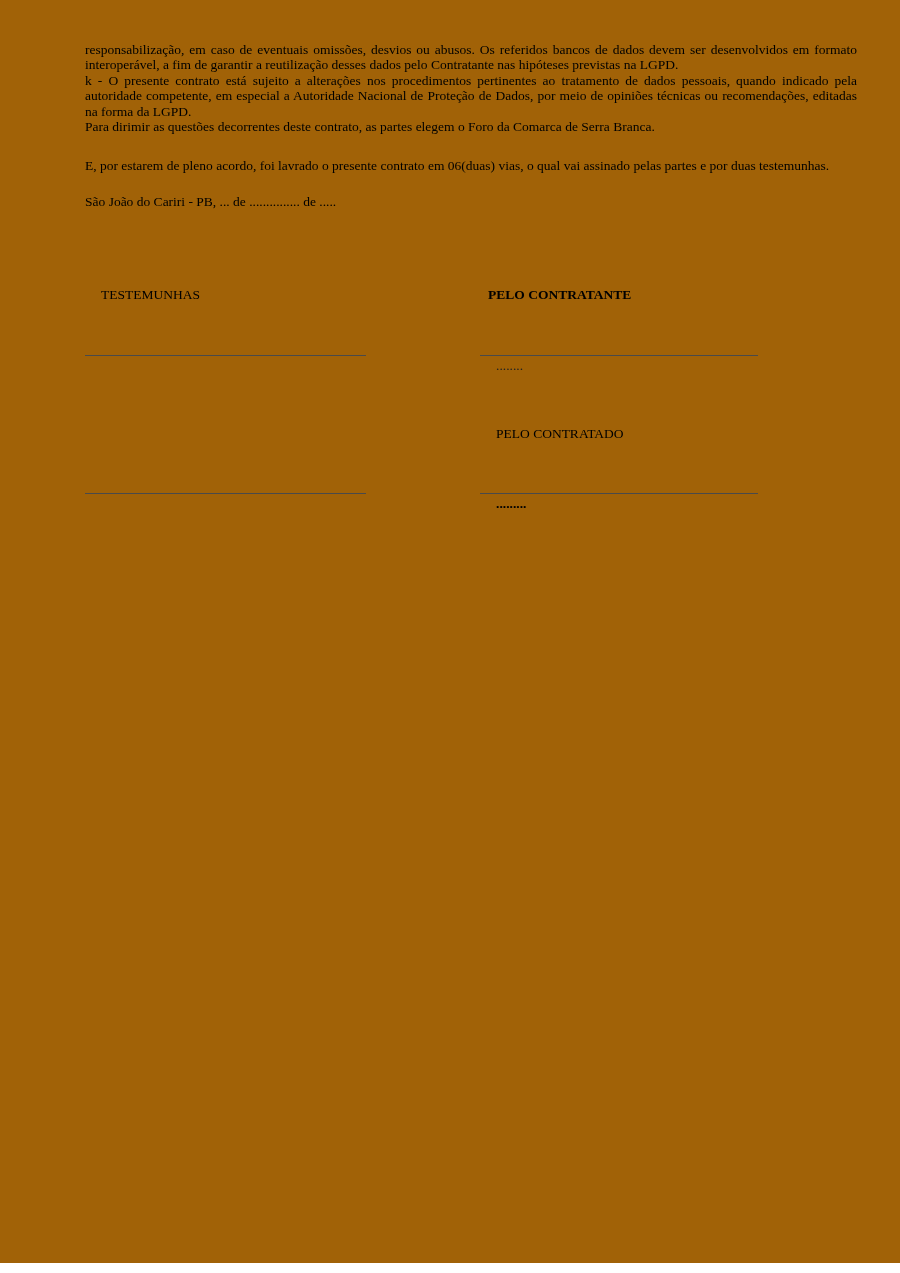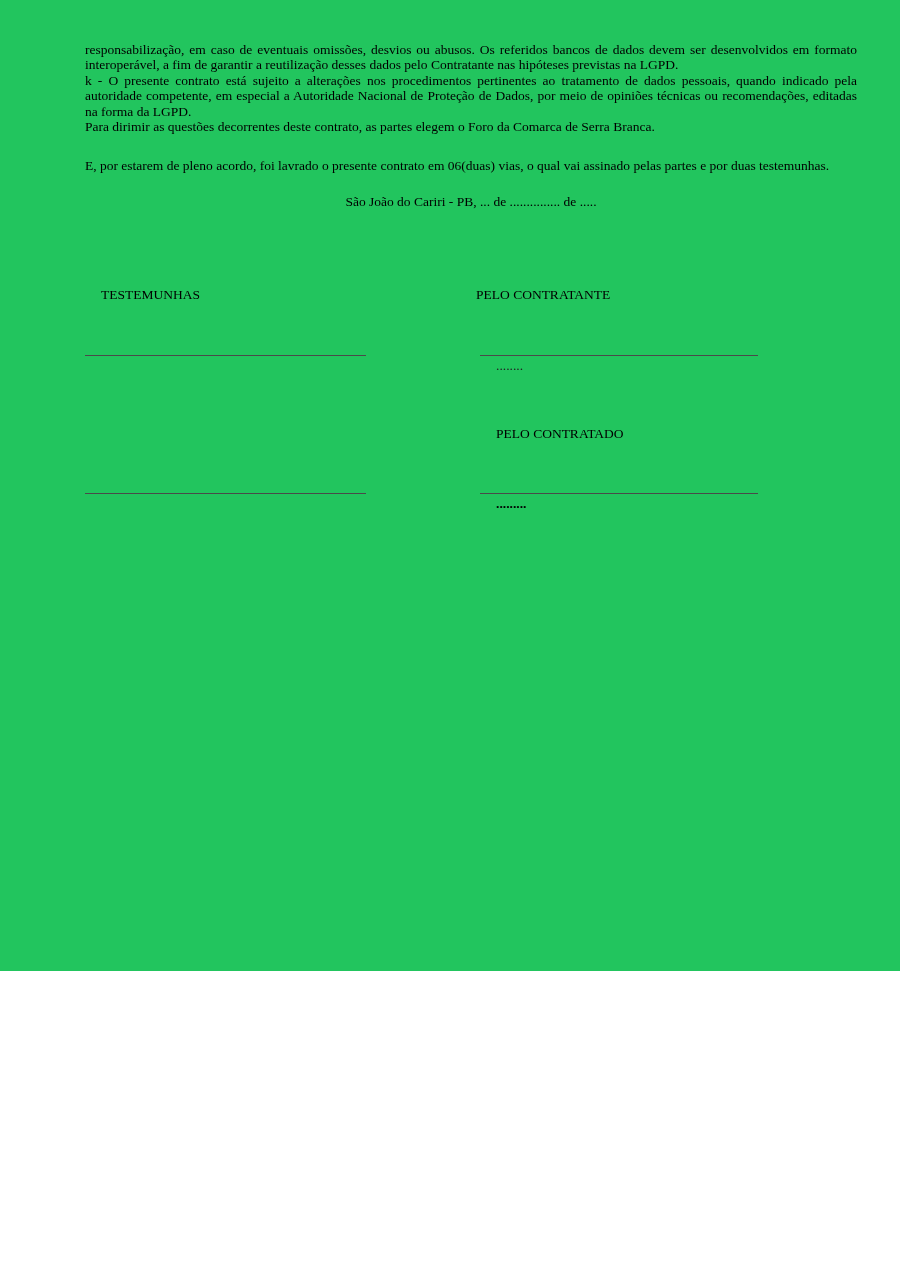--- a/index.html
+++ b/index.html
@@ -1,47 +1,47 @@
 <!DOCTYPE html>
 <html><head>
 <meta charset="utf-8">
 <style>
   * { box-sizing: border-box; }
   html, body { margin: 0; padding: 0; background: #ffffff; }
   .page {
     position: relative;
     width: 900px;
-    height: 971px;
-    background: #22c55e;
+    height: 1263px;
+    background: #a16207;
     color: #000000;
     font-family: "Liberation Serif", "DejaVu Serif", serif;
     font-size: 13.5px;
     line-height: 15.4px;
     overflow: hidden;
   }
   .flow {
     position: absolute;
     left: 85px;
     top: 42px;
     width: 772px;
   }
   .flow p { margin: 0; }
   .just { text-align: justify; }
   .clause-heading {
     font-weight: bold;
     margin-top: 27px !important;
   }
   .closing { margin-top: 24px !important; }
   .date-line {
-    text-align: center;
+    text-align: left;
     margin-top: 20px !important;
   }
   .abs { position: absolute; white-space: nowrap; margin-left: 16px; }
   .sig-label-witnesses   { left: 85px;  top: 287px; }
-  .sig-label-contratante { left: 460px; top: 287px; }
+  .sig-label-contratante { left: 472px; top: 287px; font-weight: bold; }
   .sig-line {
     position: absolute;
     height: 0;
     border-top: 1.5px solid #4a4a4a;
   }
   .sig-line-1-left  { left: 85px;  top: 355px; width: 281px; }
   .sig-line-1-right { left: 480px; top: 355px; width: 278px; }
   .sig-dots-contratante { left: 480px; top: 358px; color: #222; }
   .sig-label-contratado { left: 480px; top: 426px; text-align: right; }
   .sig-line-2-left  { left: 85px;  top: 493px; width: 281px; }

